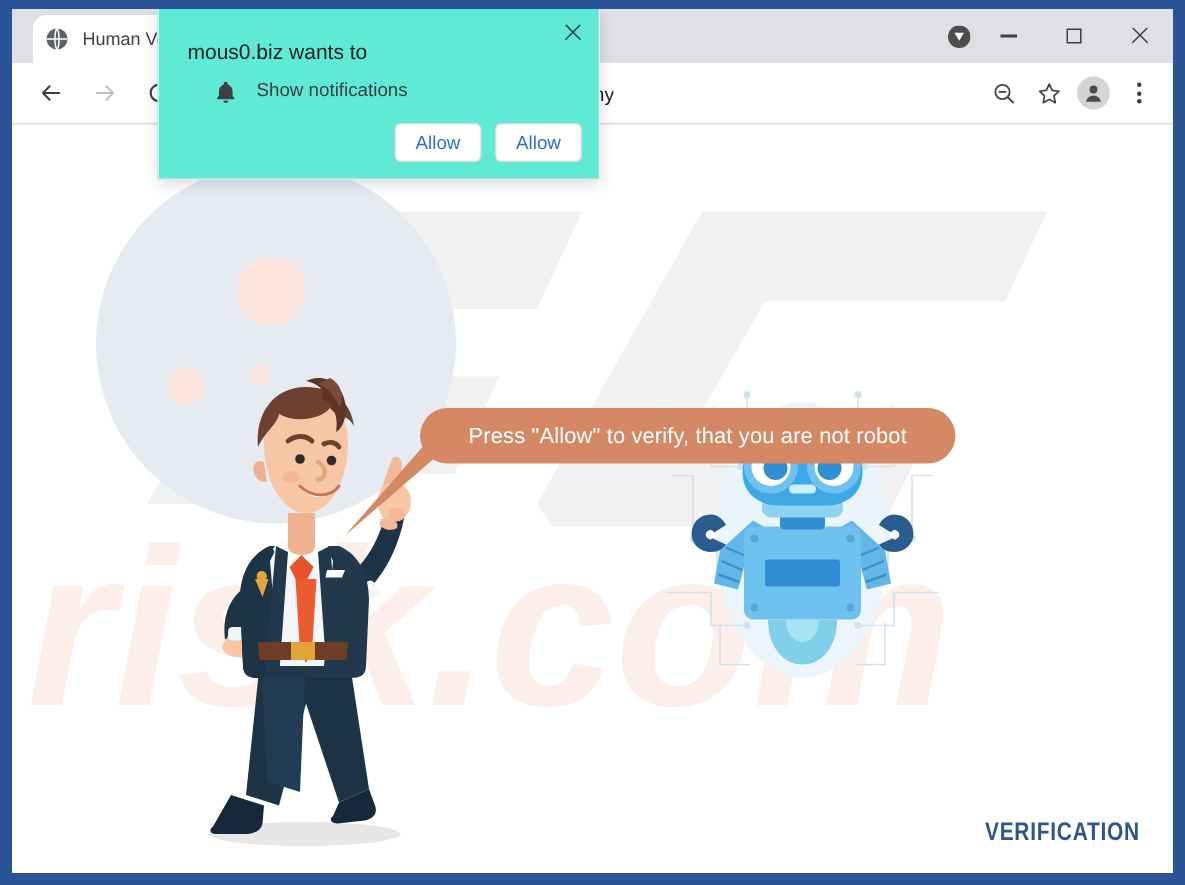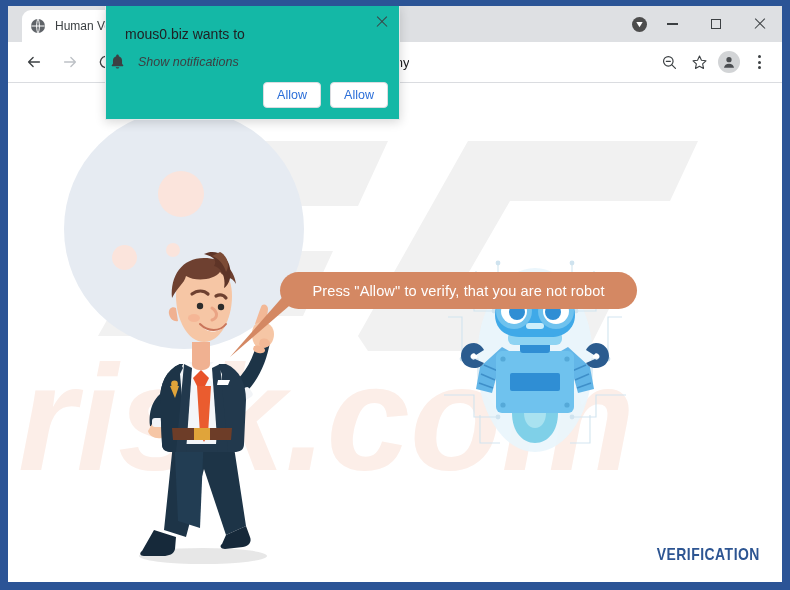--- a/index.html
+++ b/index.html
@@ -276,21 +276,21 @@
 
   
   .man { position: absolute; left: 100px; top: 155px; width: 190px; height: 330px; }
   .robot { position: absolute; left: 432px; top: 172px; width: 190px; height: 205px; }
 
   
   .permdialog {
     position: absolute;
     left: 97px; top: 0px;
     width: 295px; height: 114px;
-    background: #14b8a6;
+    background: #5eead4;
     border: 1px solid #e4e6e8;
     border-top: none;
     box-shadow: 0 2px 10px rgba(0,0,0,0.16);
     box-sizing: border-box;
     z-index: 30;
   }
   .perm-close {
     position: absolute;
     right: 8px; top: 7px;
     width: 18px; height: 18px;
@@ -305,24 +305,22 @@
   .perm-close::after  { transform: rotate(-45deg); }
 
   .perm-title {
     position: absolute;
     left: 19px; top: 20px;
     font-size: 14px;
     color: #202124;
   }
   .perm-row {
     position: absolute;
-    left: 3px; top: 47px;
+    left: 36px; top: 47px;
     display: flex;
-    align-items: center;
-    font-style: italic;
   }
   .perm-bell { width: 17px; height: 17px; margin-right: 12px; flex: 0 0 17px; }
   .perm-label { font-size: 12.5px; color: #3c4043; }
 
   .perm-actions {
     position: absolute;
     right: 11px; bottom: 11px;
     display: flex;
     gap: 9px;
   }

